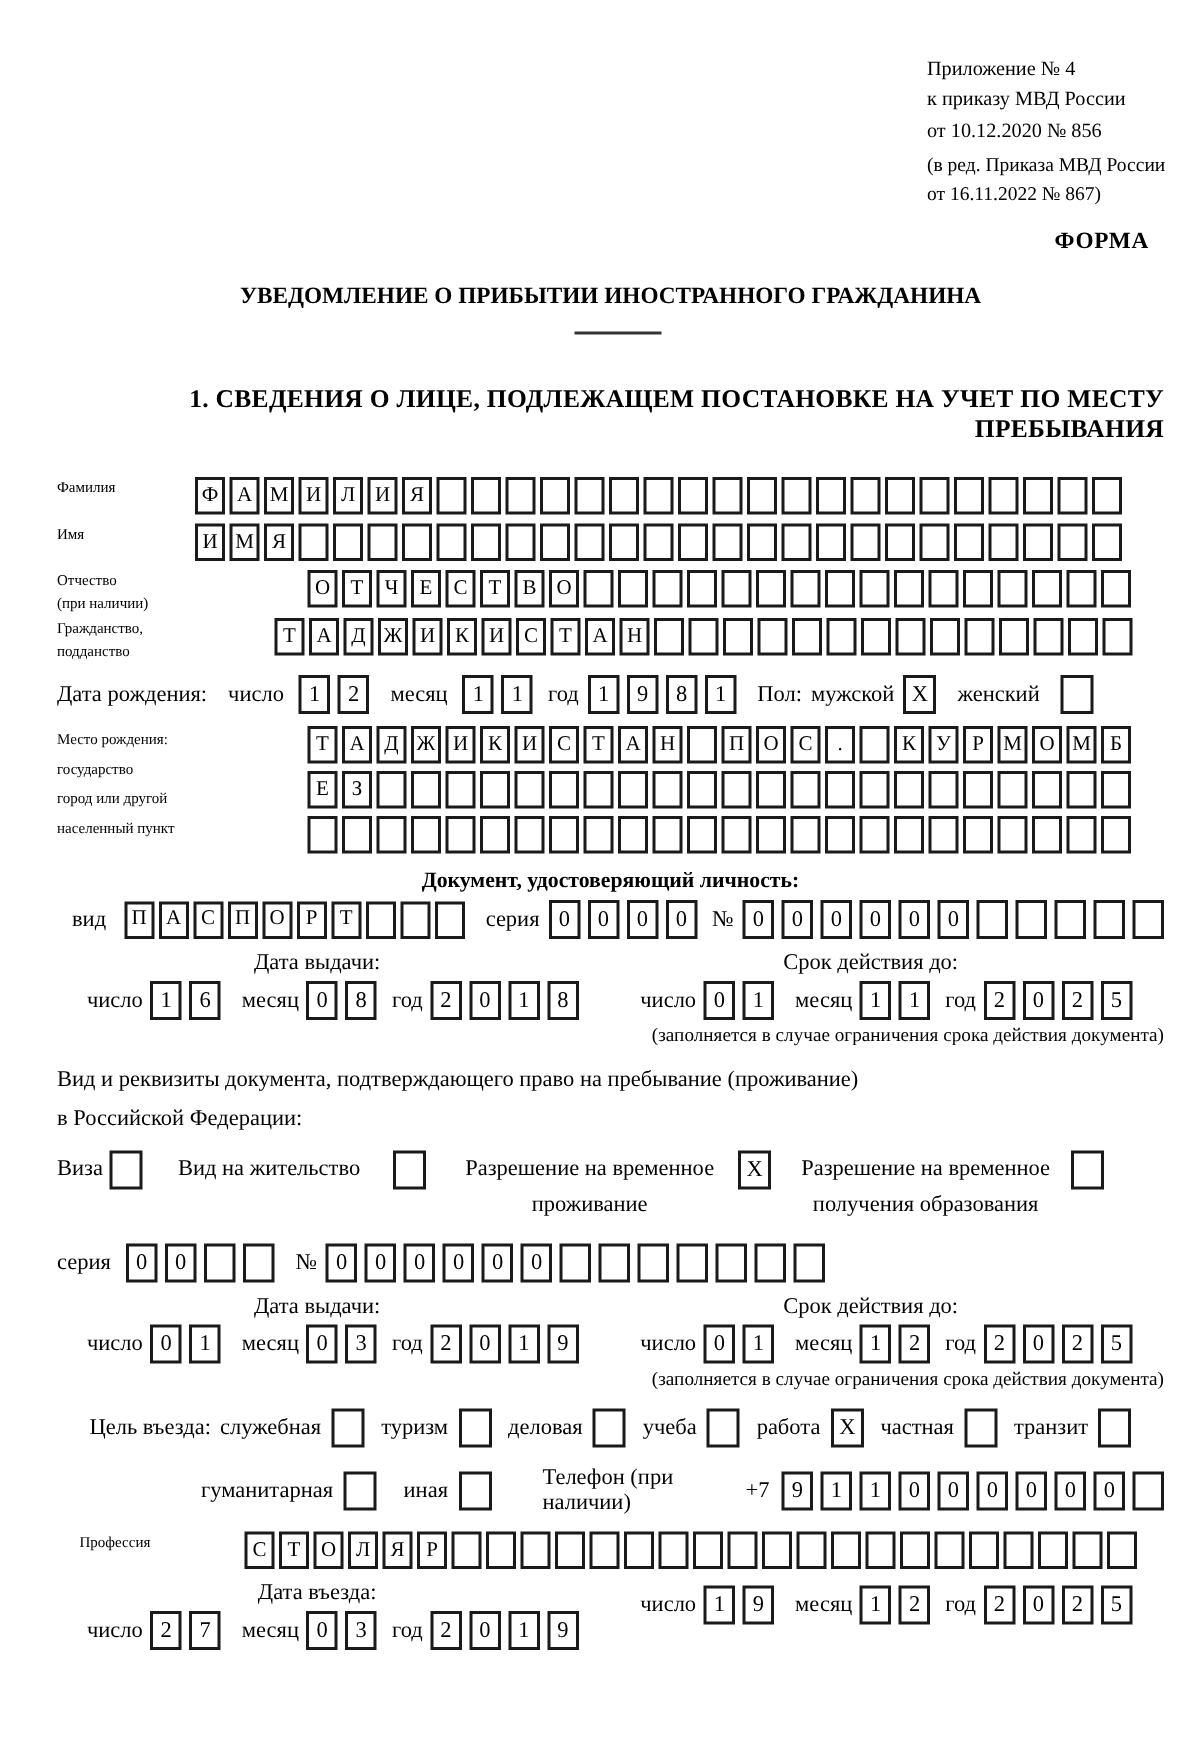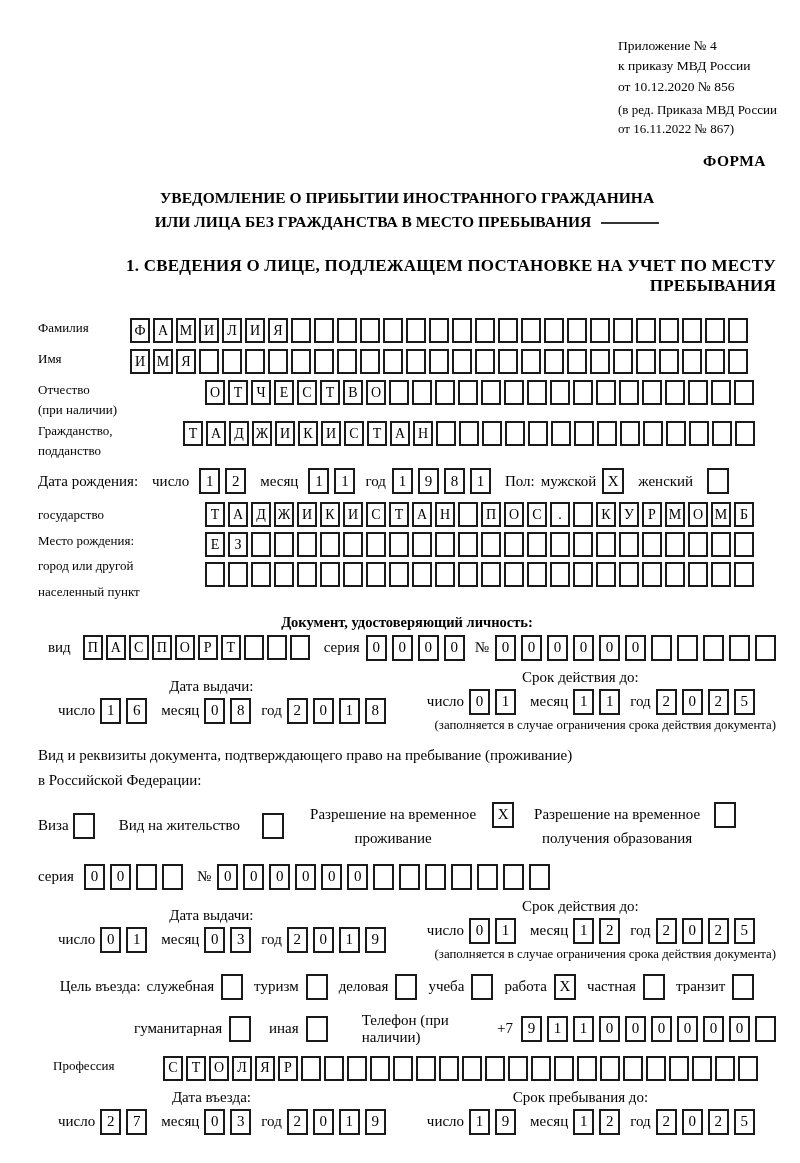--- a/index.html
+++ b/index.html
@@ -29,47 +29,47 @@
   }
   .dcells { gap:5px; }
   .dcells .cell { width:21px; height:26px; font-size:15px; }
   .checkbox {
     width:22px; height:26px; border:2px solid #1a1a1a; background:#fff;
     display:inline-flex; align-items:center; justify-content:center;
     font-size:15px; flex:0 0 auto;
   }
 
   .row { display:flex; align-items:flex-start; margin-top:6px; }
-  .rlabel { font-size:13px; flex:0 0 auto; line-height:1.5; }
+  .rlabel { font-size:10px; flex:0 0 auto; line-height:1.5; }
   .lw92  { width:92px; }
   .lw145 { width:145px; }
   .lw167 { width:167px; }
   .lw110 { width:110px; }
   .stack { display:flex; flex-direction:column; gap:5px; }
 
   .inline { display:flex; align-items:center; }
   .gap6  { margin-left:6px; }
   .gap10 { margin-left:10px; }
   .gap14 { margin-left:14px; }
 
   .center-bold { text-align:center; font-weight:bold; font-size:14.5px; margin-top:10px; }
 
   
-  .date-sec { display:flex; margin-top:8px;align-items:center; }
+  .date-sec { display:flex; margin-top:8px; }
   .date-col-l { width:47%; }
   .date-col-r { width:53%; }
   .date-head { text-align:center; font-size:15px; }
   .date-line { display:flex; align-items:center; margin-top:3px; }
   .date-line .lbl { margin-right:5px; }
   .date-line .grp { margin-left:14px; }
   .small-note { font-size:12.8px; text-align:right; margin-top:3px; }
 
   .intro { margin-top:10px; font-size:15px; line-height:1.7; }
 
-  .permit-row { display:flex; align-items:center; margin-top:8px; }
+  .permit-row { display:flex; align-items:flex-start; margin-top:8px; }
   .opt { display:flex; align-items:flex-start; }
   .opt-label { text-align:center; line-height:1.6; }
 
   .purpose-row { display:flex; align-items:center; margin-top:12px; flex-wrap:nowrap;justify-content:center; }
   .purpose-row .checkbox { margin-left:7px; }
   .purpose-row .p-item { margin-left:11px; }
 </style>
 </head>
 <body>
 
@@ -81,21 +81,21 @@
     <div>от 10.12.2020 № 856</div>
     <div class="amend">
       <div>(в ред. Приказа МВД России</div>
       <div>от 16.11.2022 № 867)</div>
     </div>
   </div>
   <div class="forma">ФОРМА</div>
 
   <div class="title">
     <div>УВЕДОМЛЕНИЕ О ПРИБЫТИИ ИНОСТРАННОГО ГРАЖДАНИНА</div>
-    <div><span>ИЛИ ЛИЦА БЕЗ ГРАЖДАНСТВА В МЕСТО ПРЕБЫВАНИЯ</span><span class="t-underline"></span></div>
+    <div><span class="t-underline"></span></div>
   </div>
   <div class="sec1">1. СВЕДЕНИЯ О ЛИЦЕ, ПОДЛЕЖАЩЕМ ПОСТАНОВКЕ НА УЧЕТ ПО МЕСТУ ПРЕБЫВАНИЯ</div>
 
   <div class="row" style="margin-top:22px;">
     <div class="rlabel lw92">Фамилия</div>
     <div class="cells">
         <span class="cell">Ф</span>
         <span class="cell">А</span>
         <span class="cell">М</span>
         <span class="cell">И</span>
@@ -246,22 +246,22 @@
       </span>
     <span class="gap14">Пол:</span>
     <span class="gap6">мужской</span>
     <span class="checkbox gap6">X</span>
     <span class="gap14">женский</span>
     <span class="checkbox gap14"></span>
   </div>
 
   <div class="row" style="margin-top:8px;">
     <div class="rlabel lw167" style="line-height:1.95;">
+      <div>Место рождения:</div>
       <div>государство</div>
-      <div>Место рождения:</div>
       <div>город или другой</div>
       <div>населенный пункт</div>
     </div>
     <div class="stack">
       <div class="cells">
           <span class="cell">Т</span>
           <span class="cell">А</span>
           <span class="cell">Д</span>
           <span class="cell">Ж</span>
           <span class="cell">И</span>
@@ -619,21 +619,20 @@
         <span class="lbl" style="margin-left:10px;">год</span>
         <span class="cells dcells">
             <span class="cell">2</span>
             <span class="cell">0</span>
             <span class="cell">1</span>
             <span class="cell">9</span>
           </span>
       </div>
     </div>
     <div class="date-col-r">
-      <div class="date-head">Срок пребывания до:</div>
       <div class="date-line">
         <span class="lbl" style="margin-left:42px;">число</span>
         <span class="cells dcells">
             <span class="cell">1</span>
             <span class="cell">9</span>
           </span>
         <span class="lbl grp">месяц</span>
         <span class="cells dcells">
             <span class="cell">1</span>
             <span class="cell">2</span>

